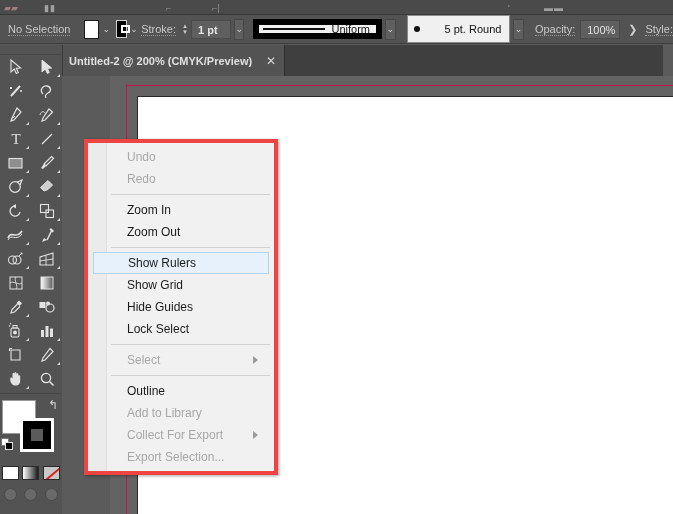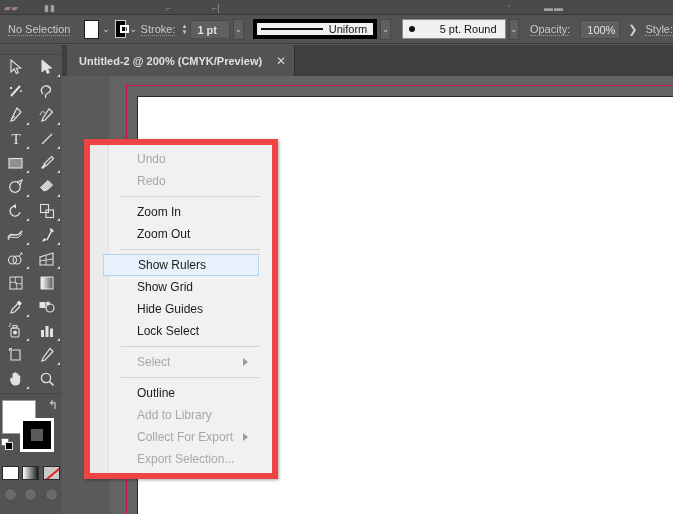--- a/index.html
+++ b/index.html
@@ -95,51 +95,51 @@
     font-size: 11px;
     height: 19px; line-height: 19px;
     padding: 0 6px;
     min-width: 40px;
     box-sizing: border-box;
   }
   .profile-box {
     display: inline-flex; align-items: center;
     background: #f0f0f0;
     height: 20px;
-    border: 4px solid #000000;
+    border: 6px solid #000000;
     padding: 0 6px 0 4px;
     color: #111; font-size: 11px;
     box-sizing: border-box;
   }
   .profile-line {
     width: 62px; height: 2px; background: #101010;
     margin-right: 6px;
   }
   .brush-box {
     display: inline-flex; align-items: center;
     background: #f0f0f0;
-    height: 20px;
+    height: 28px;
     border: 1px solid #8a8a8a;
     padding: 0 8px 0 6px;
     color: #111; font-size: 11px;
     box-sizing: border-box;
     gap: 13px;
   }
   .brush-dot {
     width: 6px; height: 6px; border-radius: 50%;
     background: #111; margin-right: 12px;
   }
   .arrow-btn {
     color:#cfcfcf; font-size: 11px;
     padding: 0 8px;
   }
 
   
   .tab-bar {
-    position: absolute; left: 62px; top: 45px;
+    position: absolute; left: 52px; top: 45px;
     width: 611px; height: 31px;
     background: #3f3f3f;
     border-bottom: 1px solid #2f2f2f;
   }
   .doc-tab {
     position: absolute; left: 5px; top: 0;
     height: 31px;
     background: #535353;
     display: flex; align-items: center;
     padding: 0 8px 0 12px;
@@ -286,23 +286,23 @@
     width: 48px; height: 438px;
     background: #5b5b5b;
   }
 
   
   .ctx-menu {
     position: absolute;
     left: 84px; top: 139px;
     width: 194px;
     background: #f1f1f1;
-    border: 6px solid #ef4444;
+    border: 4px solid #ef4444;
     box-shadow: 1px 1px 3px rgba(0,0,0,0.35);
-    padding: 3px 12px;
+    padding: 3px 4px;
     box-sizing: border-box;
     z-index: 50;
   }
   .ctx-gutter {
     position: absolute; left: 0; top: 0;
     width: 18px; height: 100%;
     background: #ebebeb;
     border-right: 1px solid #e0e0e0;
   }
   .ctx-item {
@@ -370,21 +370,21 @@
       <span>Uniform</span>
     </span>
     <span class="caret boxed">⌄</span>
 
     <span class="brush-box" style="margin-left:8px;">
       <span class="brush-dot"></span>
       <span>5 pt. Round</span>
     </span>
     <span class="caret boxed">⌄</span>
 
-    <span class="cb-label dotted" style="margin-left:8px;text-align:right;">Opacity:</span>
+    <span class="cb-label dotted" style="margin-left:8px;margin-right:5px;text-align:right;">Opacity:</span>
     <span class="field" style="width:56px;">100%</span>
     <span class="arrow-btn">❯</span>
 
     <span class="cb-label dotted" style="margin-right:0;">Style:</span>
   </div>
 
   <div class="tab-bar">
     <div class="doc-tab">
       <span class="title">Untitled-2 @ 200% (CMYK/Preview)</span>
       <span class="closex">✕</span>

